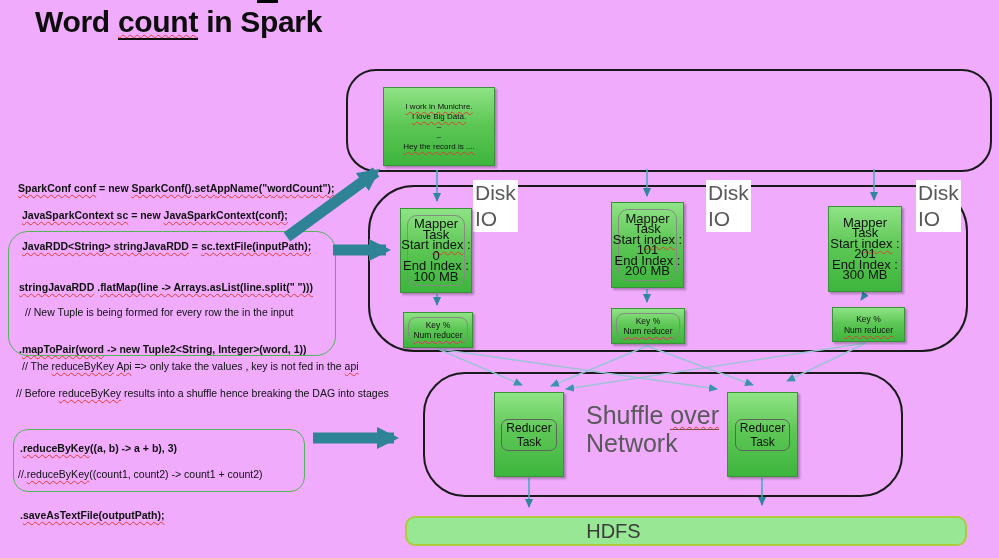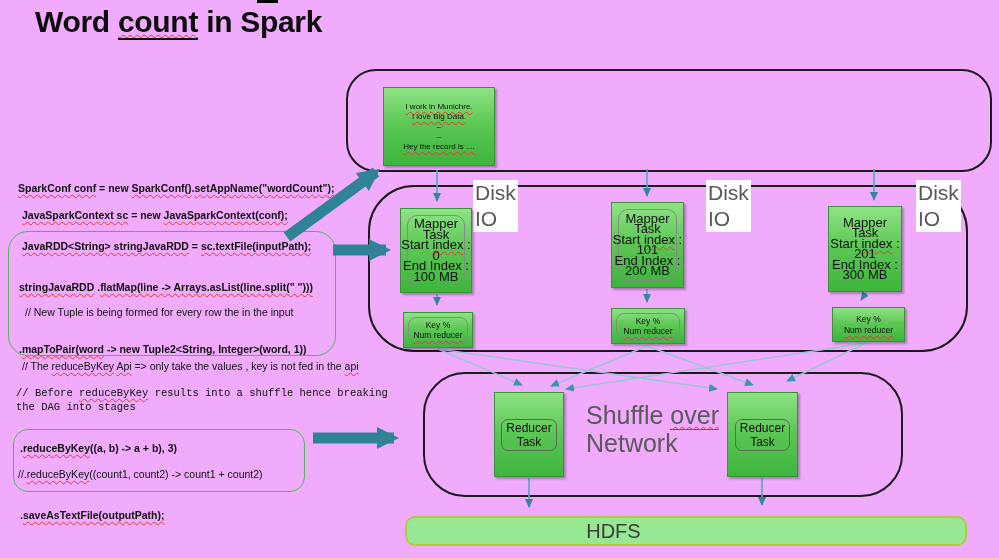--- a/index.html
+++ b/index.html
@@ -9,21 +9,21 @@
 
   .topmark { position:absolute; left:257px; top:0; width:21px; height:3px; background:#000; z-index:7; }
 
   .title { position:absolute; left:35px; top:5px; font-size:30px; font-weight:bold; color:#0d0d0d; letter-spacing:-0.3px; z-index:6; }
 
   .wavy { text-decoration-line:underline; text-decoration-style:wavy; text-decoration-color:#e23b2e; text-decoration-thickness:1px; text-underline-offset:2px; }
   .usolid { border-bottom:2px solid currentColor; }
 
   .codeline { position:absolute; font-size:10.5px; color:#101010; white-space:pre; z-index:6; }
   .codeline.bold { font-weight:bold; }
-  .codeline.wrap { white-space:normal; width:382px; line-height:13.5px;font-family:Liberation Mono, monospace; }
+  .codeline.wrap { white-space:normal; width:382px; line-height:13.5px; }
 
   .codeframe { position:absolute; border:1.5px solid #52b556; background:transparent; z-index:3; }
   .frame1 { left:8px; top:231px; width:328px; height:125px; border-radius:20px; }
   .frame2 { left:13px; top:429px; width:292px; height:63px; border-radius:15px; }
 
   .container { position:absolute; border:2px solid #1a1a1a; background:transparent; z-index:2; }
   .cont-top { left:346px; top:69px; width:646px; height:103px; border-radius:30px; }
   .cont-mid { left:368px; top:185px; width:600px; height:167px; border-radius:46px; }
   .cont-bot { left:423px; top:372px; width:480px; height:125px; border-radius:42px; }
 

